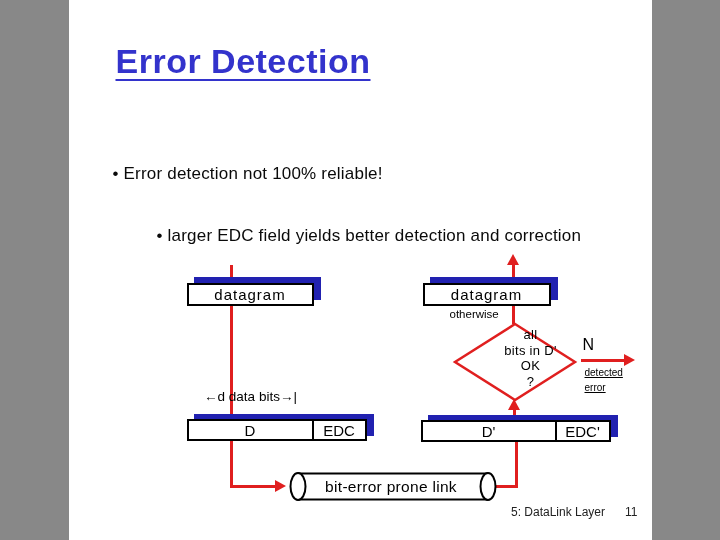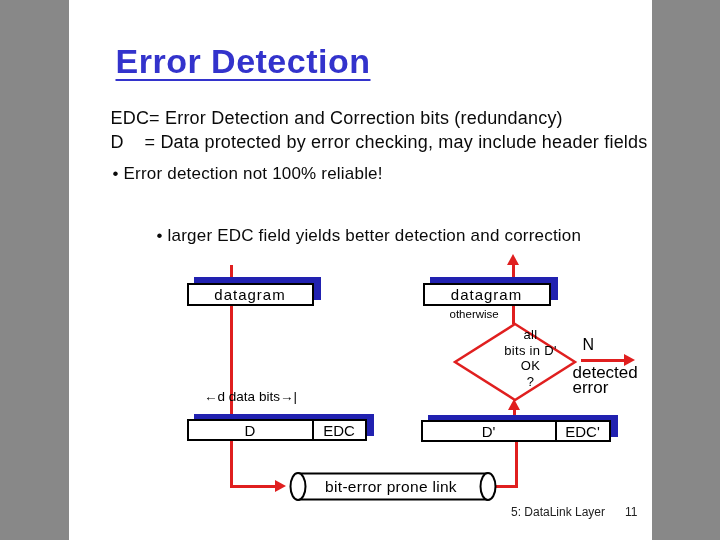--- a/index.html
+++ b/index.html
@@ -61,22 +61,20 @@
 
   svg { position:absolute; overflow:visible; }
 </style>
 </head>
 <body>
 
 <div id="slide">
 
   <div class="abs title">Error Detection</div>
 
-  <div class="abs bodyline" style="left:42px; top:108px;">EDC= Error Detection and Correction bits (redundancy)</div>
-  <div class="abs bodyline" style="left:42px; top:132px;">D    = Data protected by error checking, may include header fields</div>
 
   <div class="abs bulletline" style="left:44px; top:164px;">• Error detection not 100% reliable!</div>
   <div class="abs bulletline" style="left:88px; top:226px;">• larger EDC field yields better detection and correction</div>
 
   <div class="abs rl" style="left:161px; top:265px; width:3px; height:223px;"></div>
 
   <div class="abs rl" style="left:161px; top:485px; width:46px; height:3px;"></div>
   <div class="abs arrow-right" style="left:206px; top:480px;"></div>
 
   <div class="abs rl" style="left:426px; top:485px; width:23px; height:3px;"></div>
@@ -125,21 +123,21 @@
     <polygon points="66,6 126,44 66,82 6,44" fill="#ffffff" stroke="#e01f1f" stroke-width="2.5"></polygon>
   </svg>
   <div class="abs diamond-text" style="left:402px; top:327px; width:120px;">
     <div>all</div>
     <div>bits in D'</div>
     <div>OK</div>
     <div>?</div>
   </div>
 
   <div class="abs small-label" style="left:514px; top:336px; font-size:16px;">N</div>
-  <div class="abs small-label" style="left:504px; top:365px; font-size:17px; line-height:15px;">
+  <div class="abs small-label" style="left:516px; top:365px; font-size:10px; line-height:15px;text-decoration:underline;">
     <div>detected</div>
     <div>error</div>
   </div>
 
   <svg style="left:218px; top:471px; z-index:2;" width="212" height="31" viewBox="0 0 212 31">
     <rect x="11" y="2" width="190" height="27" fill="#ffffff"></rect>
     <line x1="11" y1="2.5" x2="201" y2="2.5" stroke="#000" stroke-width="2"></line>
     <line x1="11" y1="28.5" x2="201" y2="28.5" stroke="#000" stroke-width="2"></line>
     <ellipse cx="11" cy="15.5" rx="7.5" ry="13.5" fill="#ffffff" stroke="#000" stroke-width="2"></ellipse>
     <ellipse cx="201" cy="15.5" rx="7.5" ry="13.5" fill="#ffffff" stroke="#000" stroke-width="2"></ellipse>

